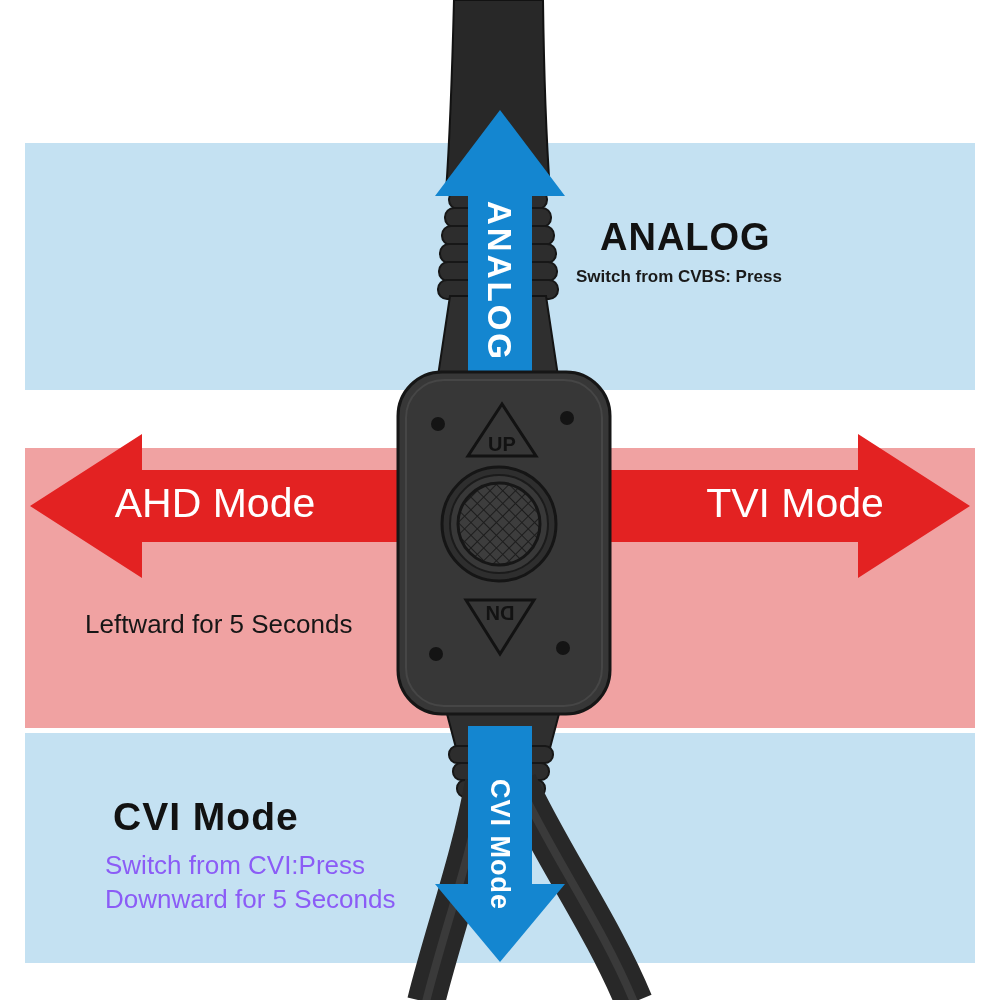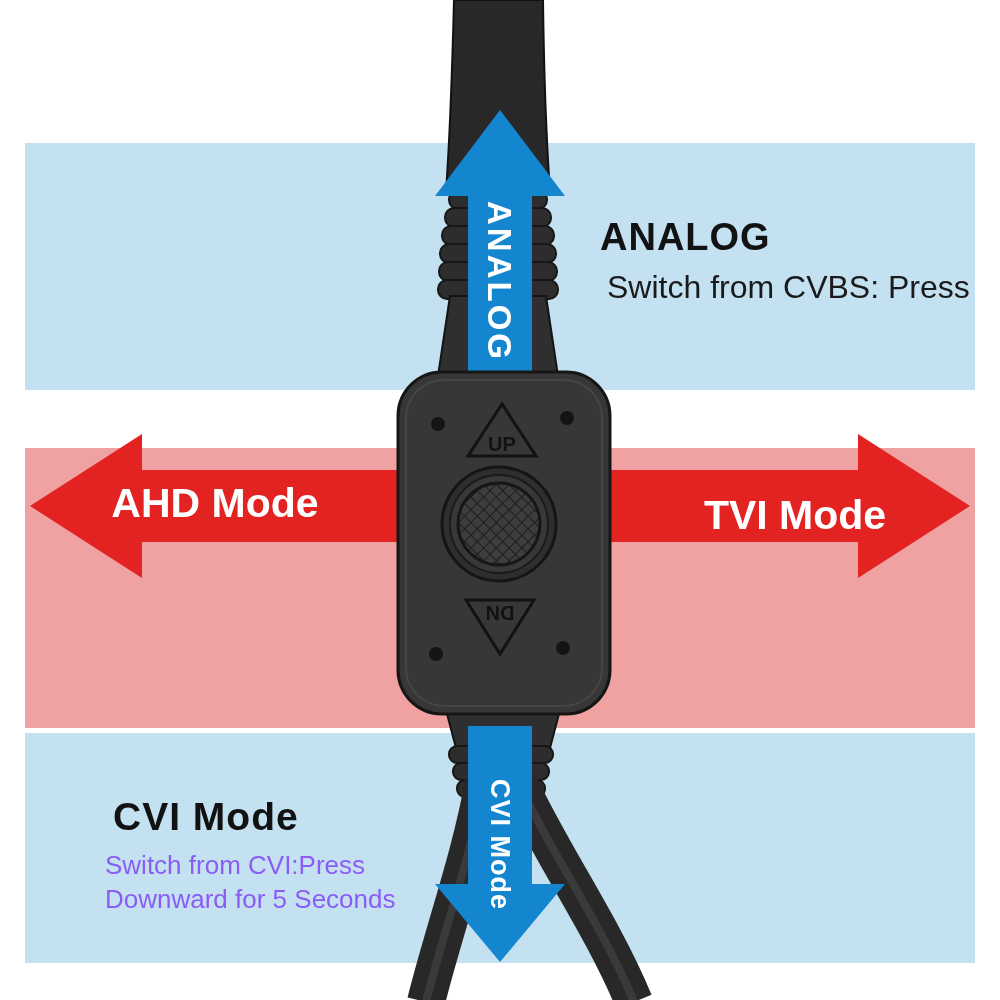--- a/index.html
+++ b/index.html
@@ -13,25 +13,25 @@
   .band-bot { top:733px; height:230px; background:var(--band-blue,#c4e1f2); }
 
   .art { position:absolute; left:0; top:0; }
 
   .title {
     position:absolute; left:22px; top:36px; font-size:40px; font-weight:bold;
     color:#0c0c0c; letter-spacing:0.5px; white-space:nowrap;
   }
 
   .h-analog { position:absolute; left:600px; top:216px; font-size:38px; font-weight:bold; color:#121212; letter-spacing:1px; }
-  .t-analog { position:absolute; left:607px; top:266px; font-size:32px; color:#1a1a1a; line-height:1.32; }
+  .t-analog { position:absolute; left:576px; top:266px; font-size:17px; color:#1a1a1a; line-height:1.32;font-weight:bold; }
 
-  .arrow-label { position:absolute; color:#ffffff; font-weight:bold; font-size:41px; text-align:center; white-space:nowrap; }
+  .arrow-label { position:absolute; color:#ffffff; font-weight:normal; font-size:41px; text-align:center; white-space:nowrap; }
   .label-ahd { left:85px;  top:480px; width:260px; }
-  .label-tvi { left:665px; top:492px; width:260px; }
+  .label-tvi { left:665px; top:480px; width:260px; }
 
   .t-ahd { position:absolute; left:85px;  top:607px; font-size:26px; color:#161616; line-height:1.32; }
   .t-tvi { position:absolute; left:635px; top:607px; font-size:26px; color:#161616; line-height:1.32; }
 
   .h-cvi { position:absolute; left:113px; top:795px; font-size:39px; font-weight:bold; color:#121212; letter-spacing:1px; }
   .t-cvi { position:absolute; left:105px; top:848px; font-size:26px; color:#8b5cf6; line-height:1.32; }
 
   .vlabel {
     position:absolute; writing-mode:vertical-rl; color:#ffffff; font-weight:bold;
     text-align:center; line-height:1; white-space:nowrap;
@@ -114,20 +114,21 @@
 
   <div class="h-analog">ANALOG</div>
   <div class="t-analog">
     <div>Switch from CVBS: Press</div>
   </div>
 
   <div class="arrow-label label-ahd">AHD Mode</div>
   <div class="arrow-label label-tvi">TVI Mode</div>
 
   <div class="t-ahd">
+    <div>Leftward for 5 Seconds</div>
   </div>
 
   <div class="h-cvi">CVI Mode</div>
   <div class="t-cvi">
     <div>Switch from CVI:Press</div>
     <div>Downward for 5 Seconds</div>
   </div>
 
   <div class="vlabel v-analog">ANALOG</div>
   <div class="vlabel v-cvi">CVI Mode</div>

